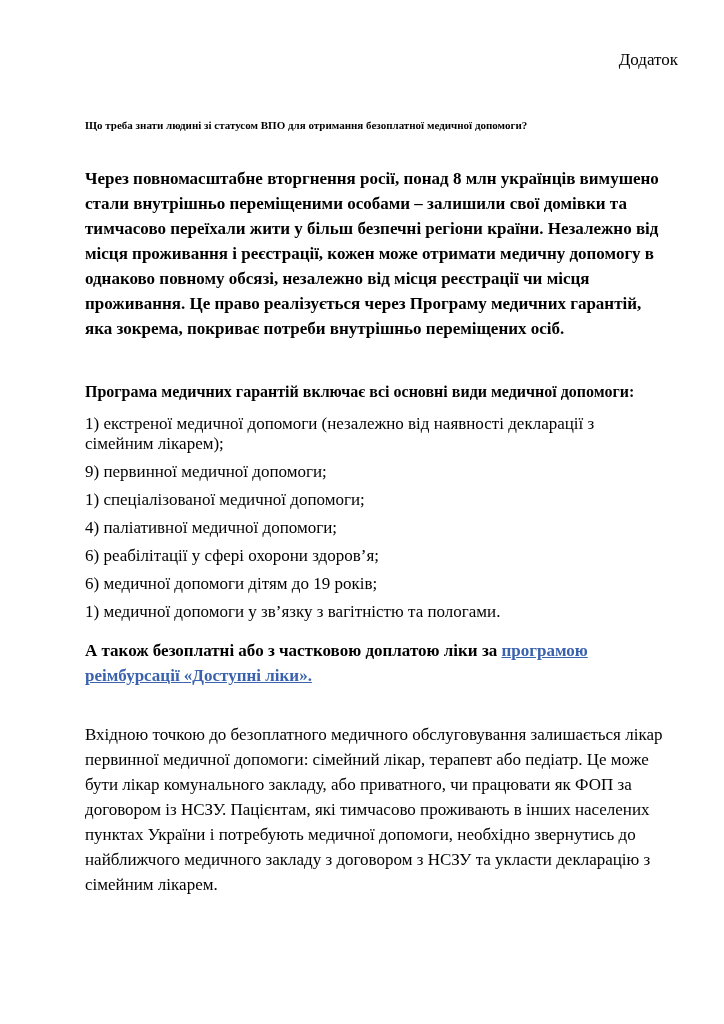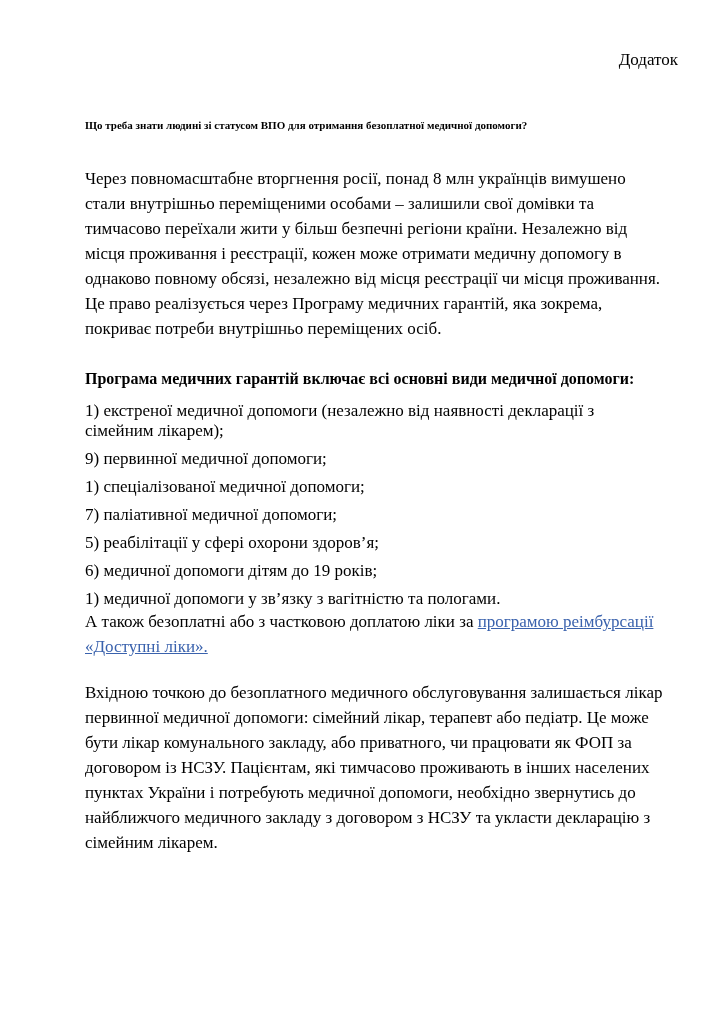--- a/index.html
+++ b/index.html
@@ -31,39 +31,41 @@
     line-height: 20px;
     margin: 0 0 31px 0;
     max-width: 582px;
   }
   .para {
     line-height: 25px;
     margin: 0;
     max-width: 582px;
   }
   .intro {
-    margin-bottom: 24px;
+    margin-bottom: 37px;
+    font-weight: bold;
   }
   .subheading {
     font-size: 16px;
     font-weight: bold;
     line-height: 28px;
     margin: 0 0 4px 0;
     max-width: 582px;
   }
   .list-item {
     line-height: 20px;
     margin: 8px 0 0 0;
     max-width: 582px;
   }
   .link-para {
-    margin-top: 0;
+    margin-top: 16px;
+    font-weight: bold;
   }
   .entry {
-    margin-top: 21px;
+    margin-top: 34px;
   }
   .doc-link {
     color: var(--link-color, #3a62ad);
     text-decoration: underline;
     cursor: pointer;
   }
 </style>
 </head>
 <body>
 
@@ -73,22 +75,22 @@
 
   <h1 class="title">Що треба знати людині зі статусом ВПО для отримання безоплатної медичної допомоги?</h1>
 
   <p class="para intro">Через повномасштабне вторгнення росії, понад 8 млн українців вимушено стали внутрішньо переміщеними особами – залишили свої домівки та тимчасово переїхали жити у більш безпечні регіони країни. Незалежно від місця проживання і реєстрації, кожен може отримати медичну допомогу в однаково повному обсязі, незалежно від місця реєстрації чи місця проживання. Це право реалізується через Програму медичних гарантій, яка зокрема, покриває потреби внутрішньо переміщених осіб.</p>
 
   <h2 class="subheading">Програма медичних гарантій включає всі основні види медичної допомоги:</h2>
 
   <p class="list-item">1) екстреної медичної допомоги (незалежно від наявності декларації з сімейним лікарем);</p>
   <p class="list-item">9) первинної медичної допомоги;</p>
   <p class="list-item">1) спеціалізованої медичної допомоги;</p>
-  <p class="list-item">7) паліативної медичної допомоги;</p>
-  <p class="list-item">5) реабілітації у сфері охорони здоров’я;</p>
+  <p class="list-item">4) паліативної медичної допомоги;</p>
+  <p class="list-item">6) реабілітації у сфері охорони здоров’я;</p>
   <p class="list-item">6) медичної допомоги дітям до 19 років;</p>
   <p class="list-item">1) медичної допомоги у зв’язку з вагітністю та пологами.</p>
 
   <p class="para link-para">
     <span>А також безоплатні або з частковою доплатою ліки за </span><a class="doc-link" href="#">програмою реімбурсації «Доступні ліки».</a>
   </p>
 
   <p class="para entry">Вхідною точкою до безоплатного медичного обслуговування залишається лікар первинної медичної допомоги: сімейний лікар, терапевт або педіатр.  Це може бути лікар комунального закладу, або приватного, чи працювати як ФОП за договором із НСЗУ. Пацієнтам, які тимчасово проживають в інших населених пунктах України і потребують медичної допомоги, необхідно звернутись до найближчого медичного закладу з договором з НСЗУ та укласти декларацію з сімейним лікарем.</p>
 
 </div>

